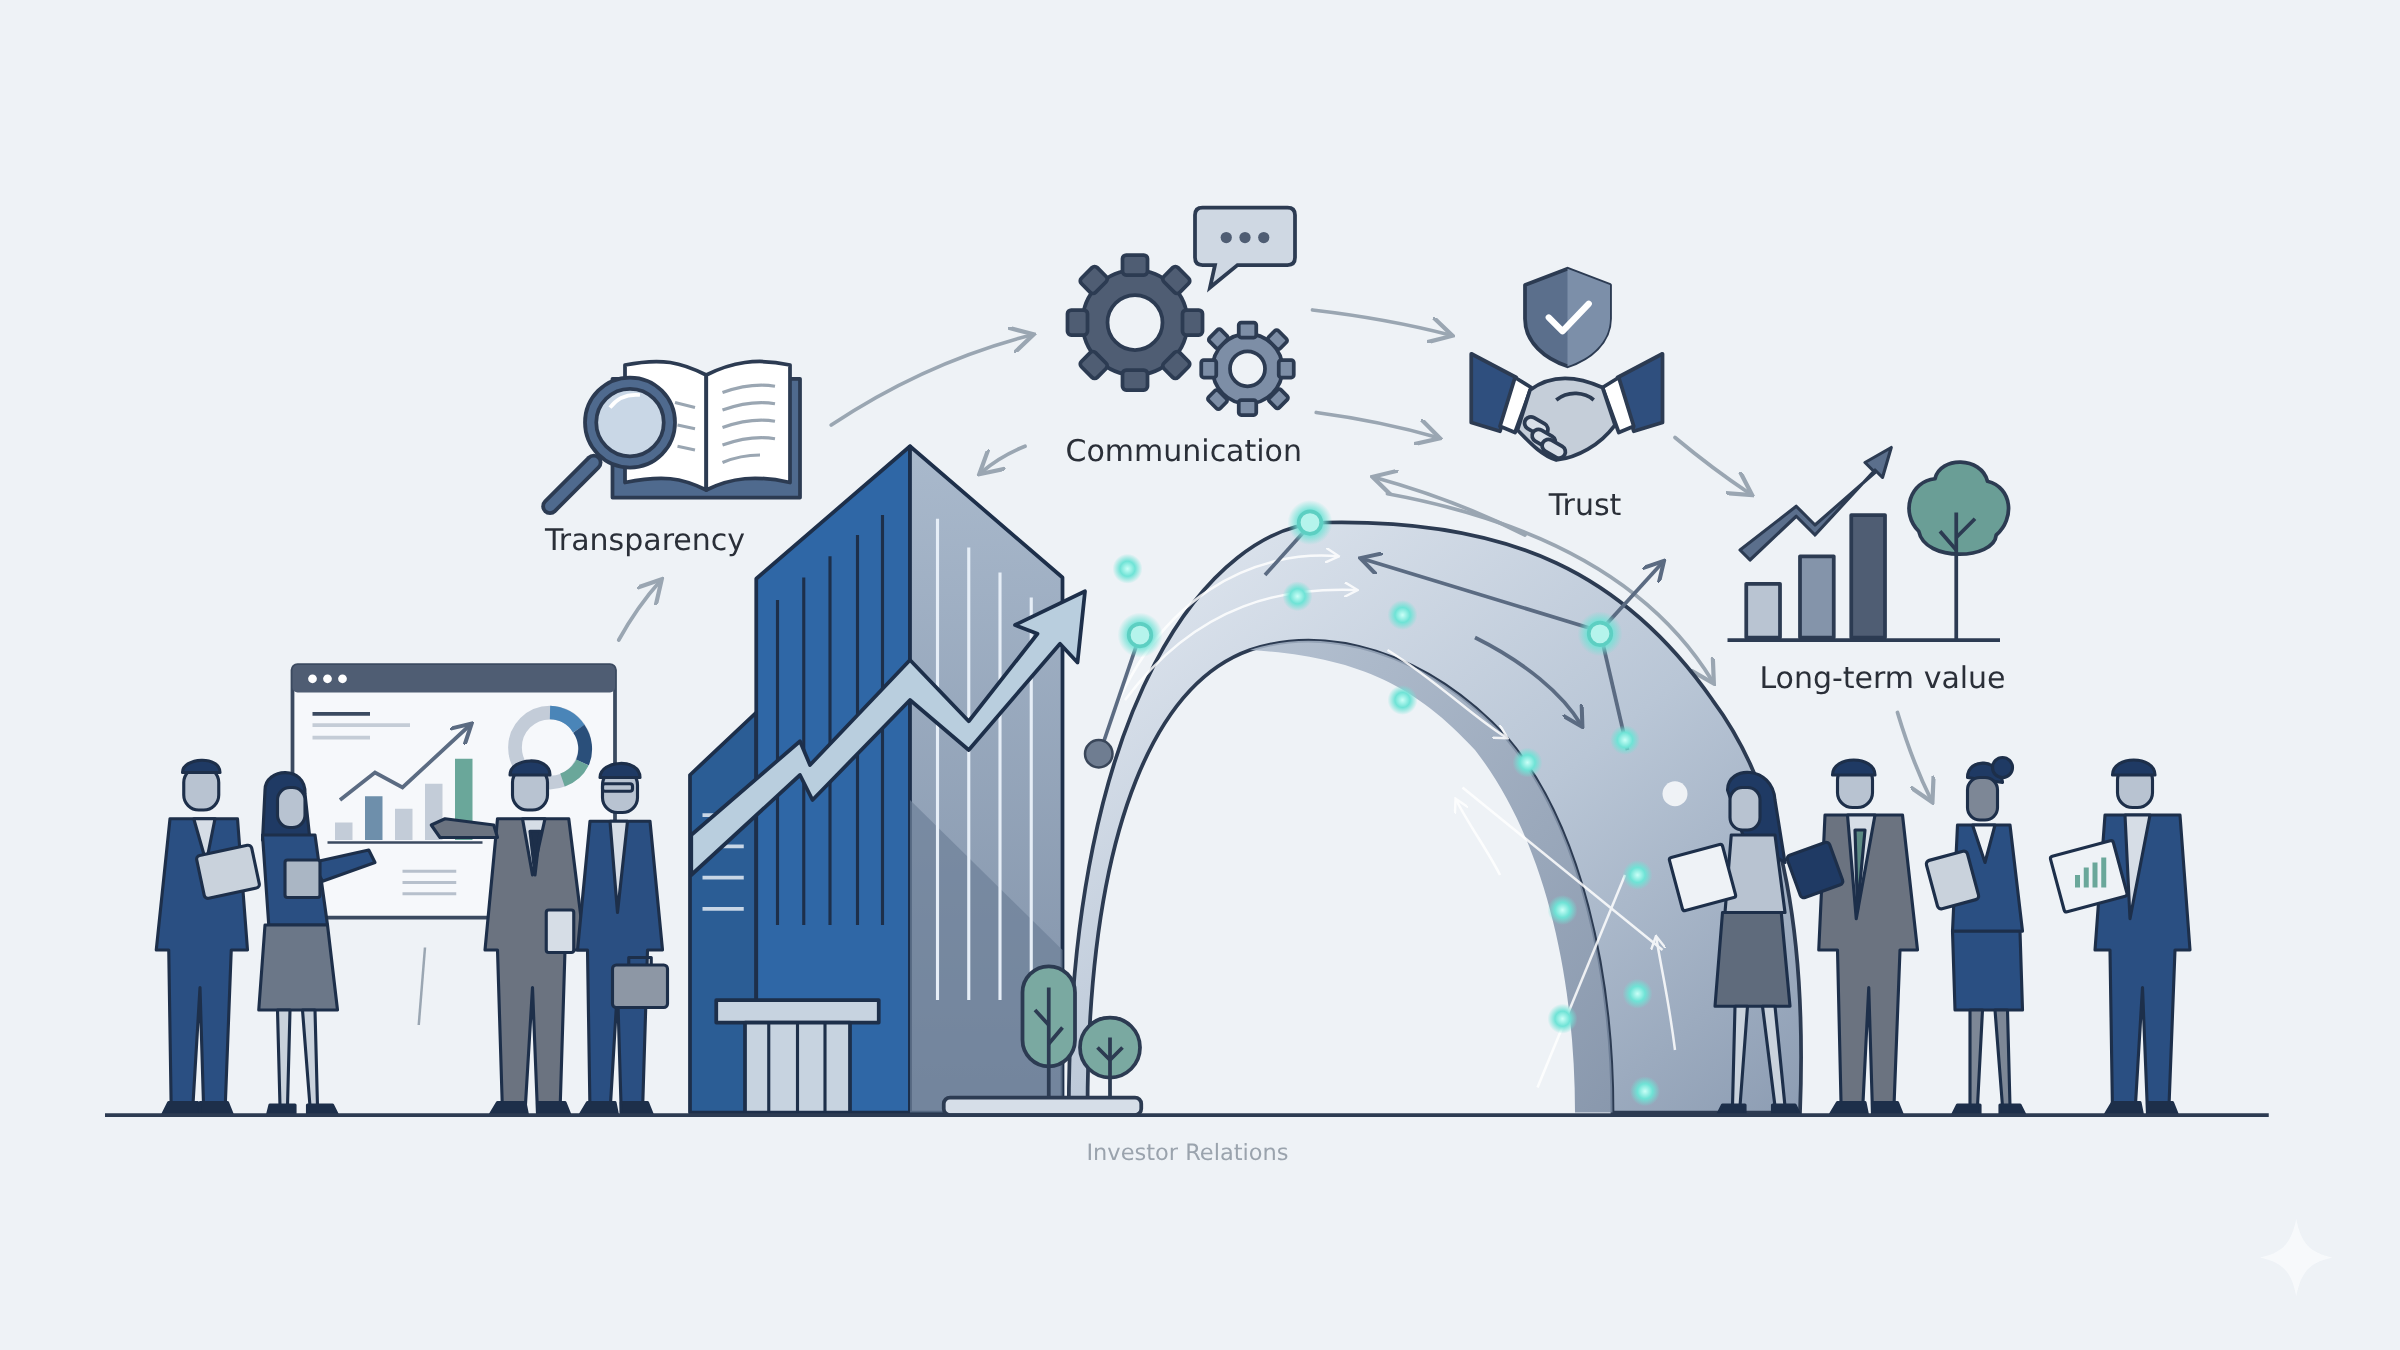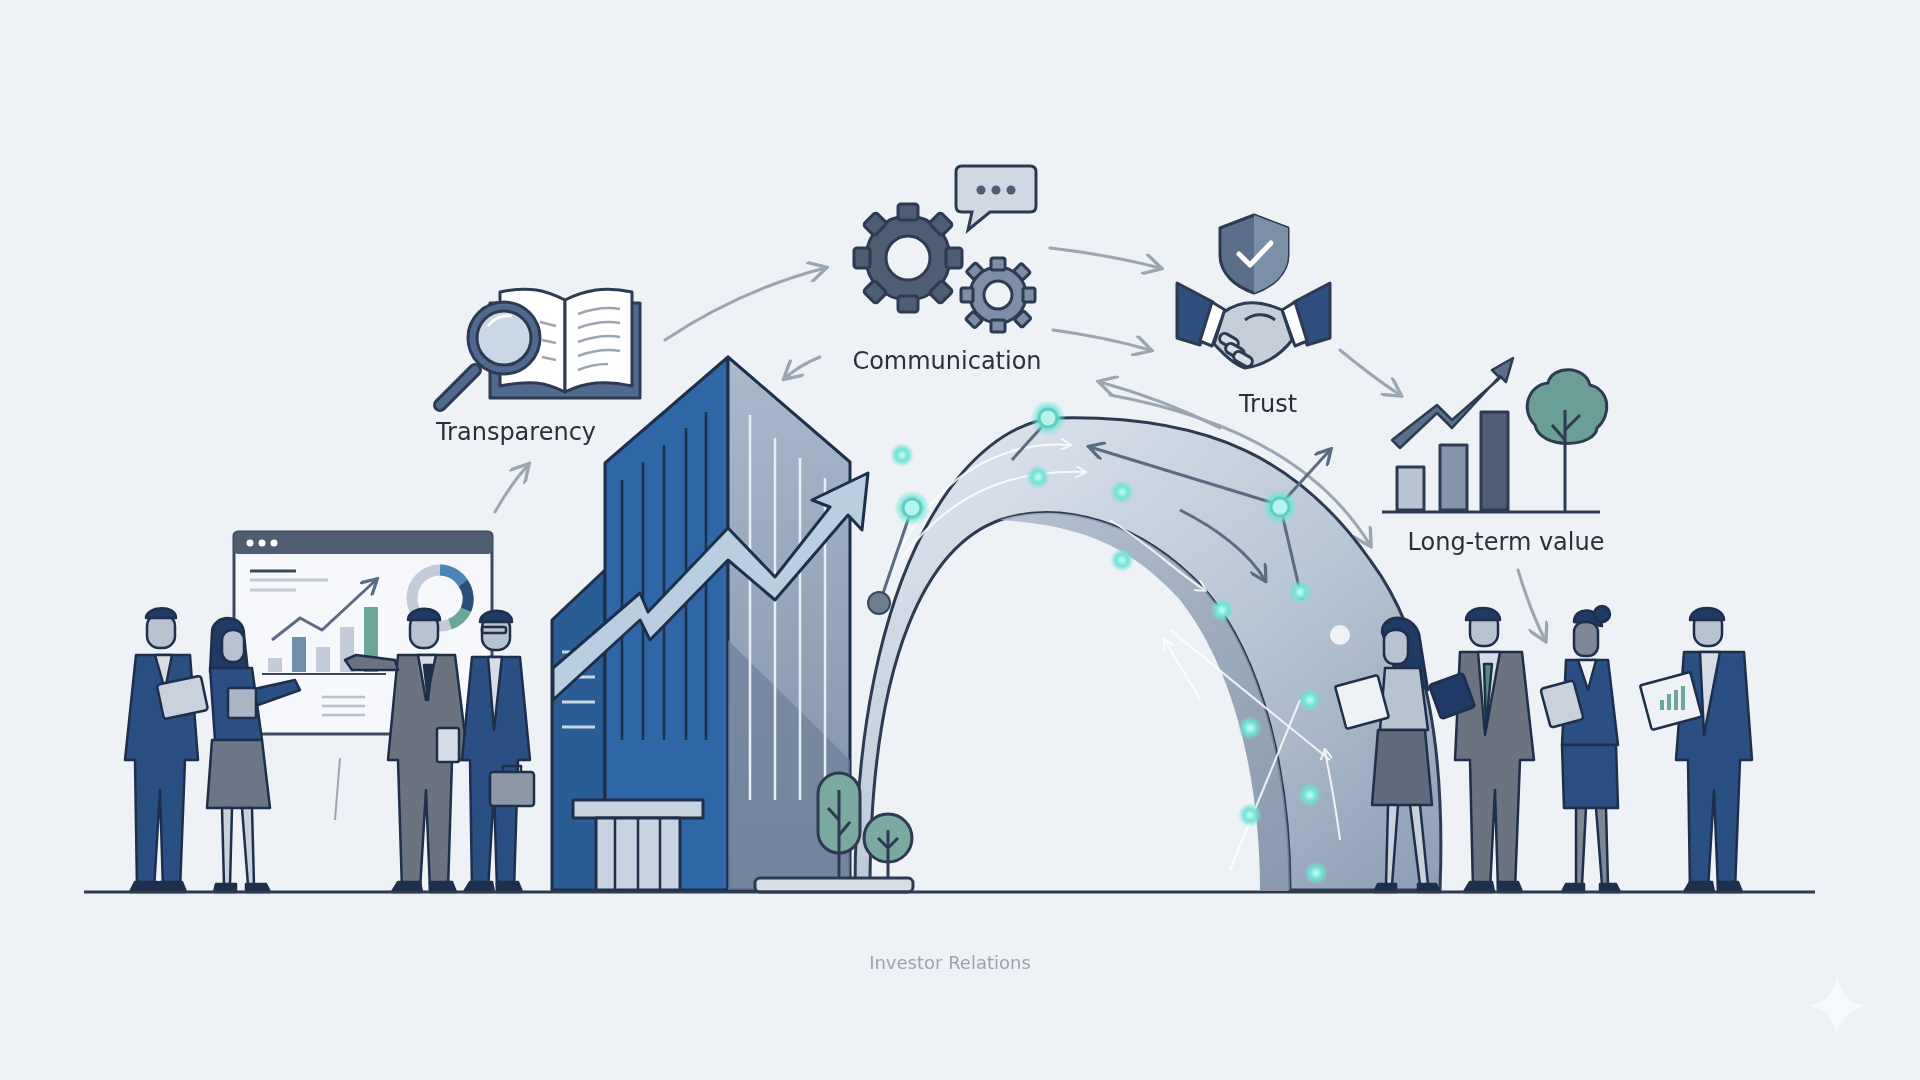--- a/index.html
+++ b/index.html
@@ -9,21 +9,21 @@
     font-family: "DejaVu Sans", sans-serif;
   }
   .stage { position: relative; width: 1920px; height: 1080px; }
   svg.art { position: absolute; left: 0; top: 0; }
   .label {
     position: absolute; color: #2a2f38; font-size: 24px;
     font-family: "DejaVu Sans", sans-serif; white-space: nowrap;
     transform: translateX(-50%);
   }
   .caption {
-    position: absolute; left: 950px; top: 952px; transform: translateX(-50%);
+    position: absolute; left: 950px; top: 912px; transform: translateX(-50%);
     color: #9aa3ad; font-size: 18px; font-family: "DejaVu Sans", sans-serif;
   }
 </style>
 </head>
 <body>
 
 <div class="stage">
 
 <svg class="art" width="1920" height="1080" viewBox="0 0 1920 1080">
   <defs>

